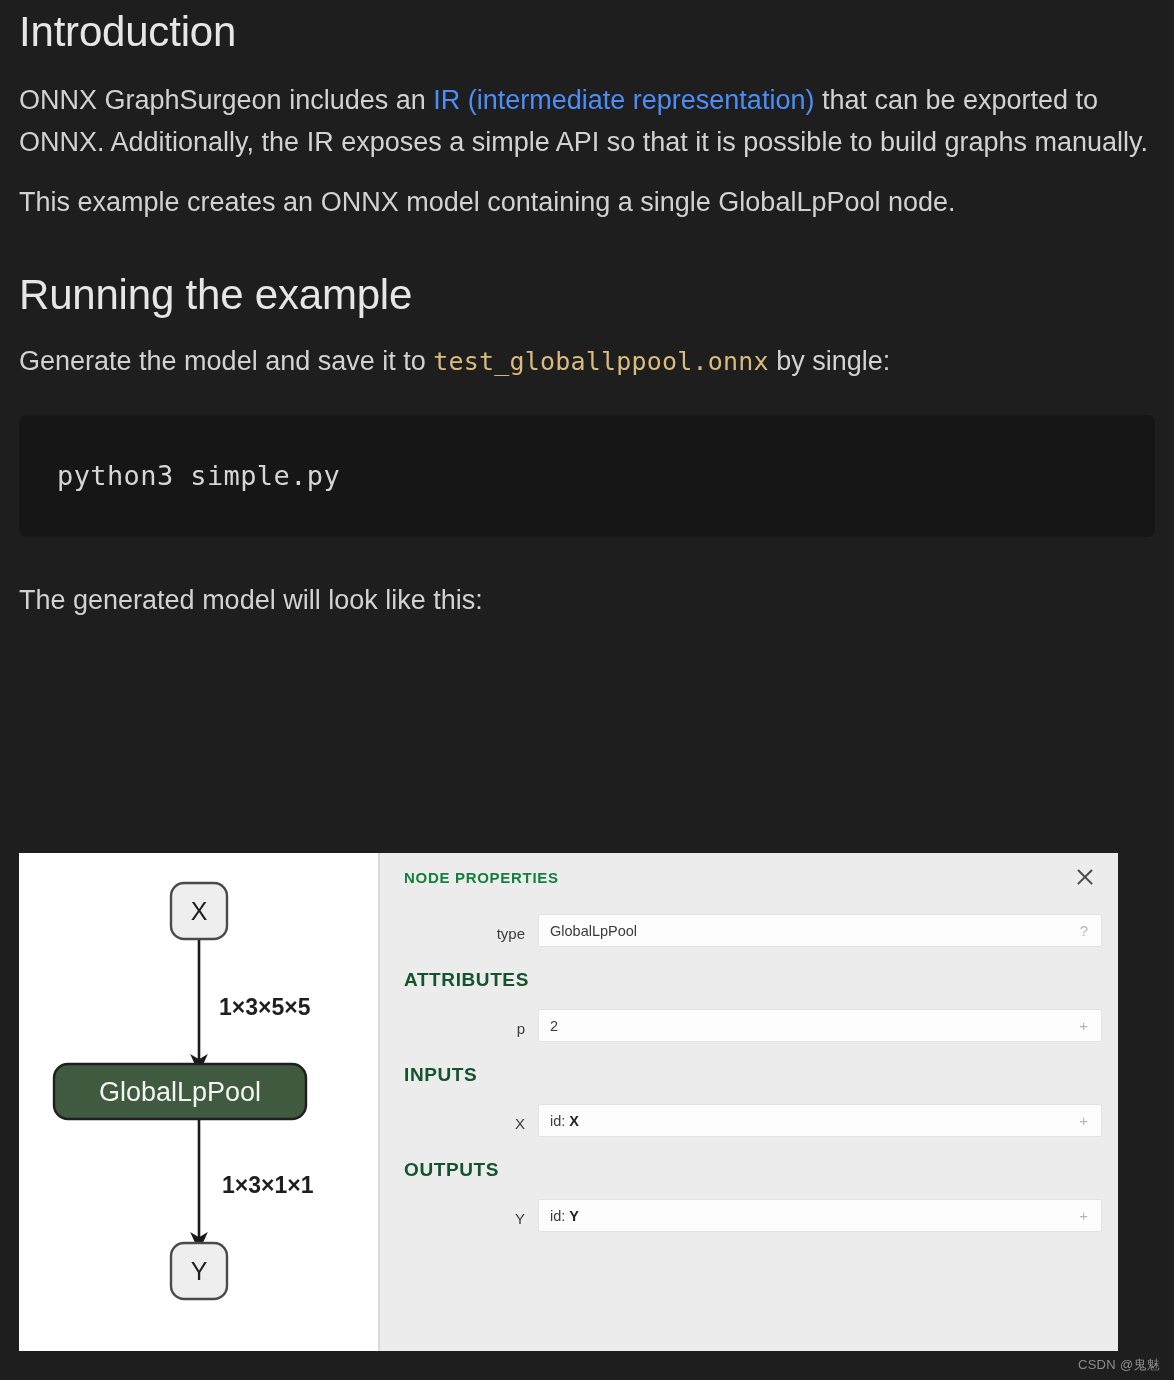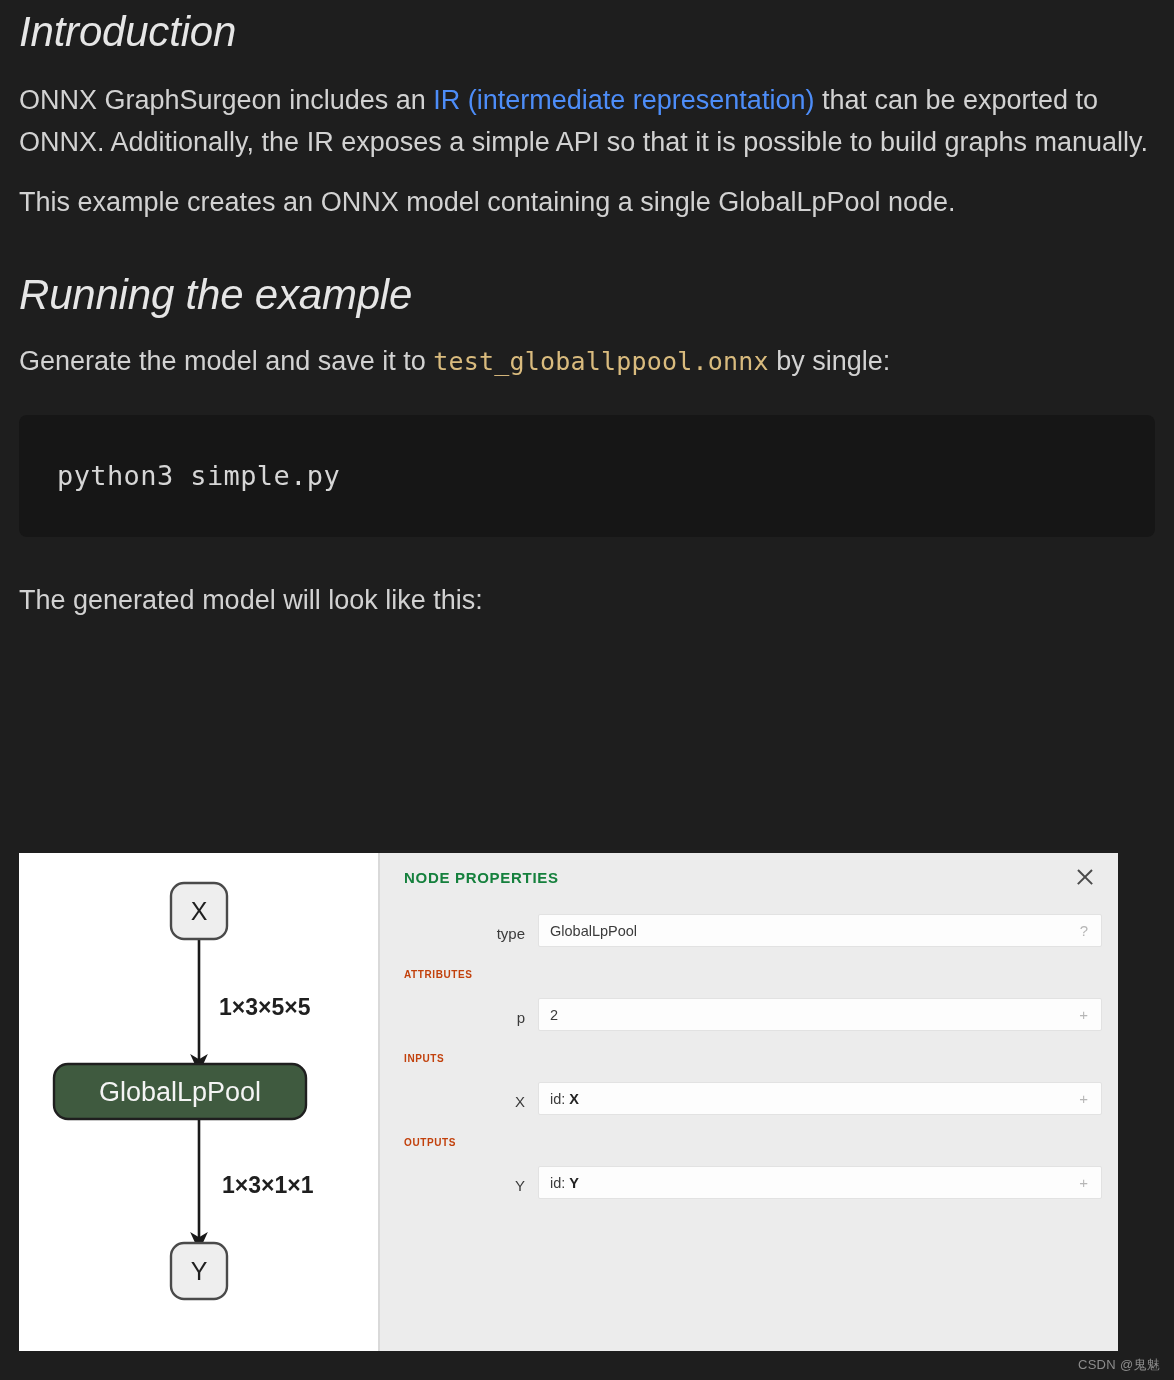--- a/index.html
+++ b/index.html
@@ -23,21 +23,20 @@
   }
 
   h1.section-title {
     font-size: 42px;
     font-weight: 400;
     color: #e6e6e6;
     margin: 0;
     padding: 8px 0 6px 0;
     line-height: 1.12;
     letter-spacing: -0.2px;
-    font-style: italic;
   }
 
   h1.section-title.second {
     padding-top: 48px;
     padding-bottom: 4px;
   }
 
   p.para {
     font-size: 27px;
     line-height: 1.56;
@@ -131,24 +130,24 @@
     left: 1px;
     top: 10px;
     width: 20px;
     height: 2.2px;
     background: #4a4a4a;
   }
   .close-icon::before { transform: rotate(45deg); }
   .close-icon::after  { transform: rotate(-45deg); }
 
   .group-label {
-    font-size: 10px;
+    font-size: 19px;
     font-weight: 700;
     letter-spacing: 0.6px;
-    color: #c2410c;
+    color: #14532d;
     padding-left: 24px;
   }
 
   .field-row {
     display: flex;
     align-items: center;
     padding-left: 24px;
     padding-right: 16px;
   }
   .field-name {

